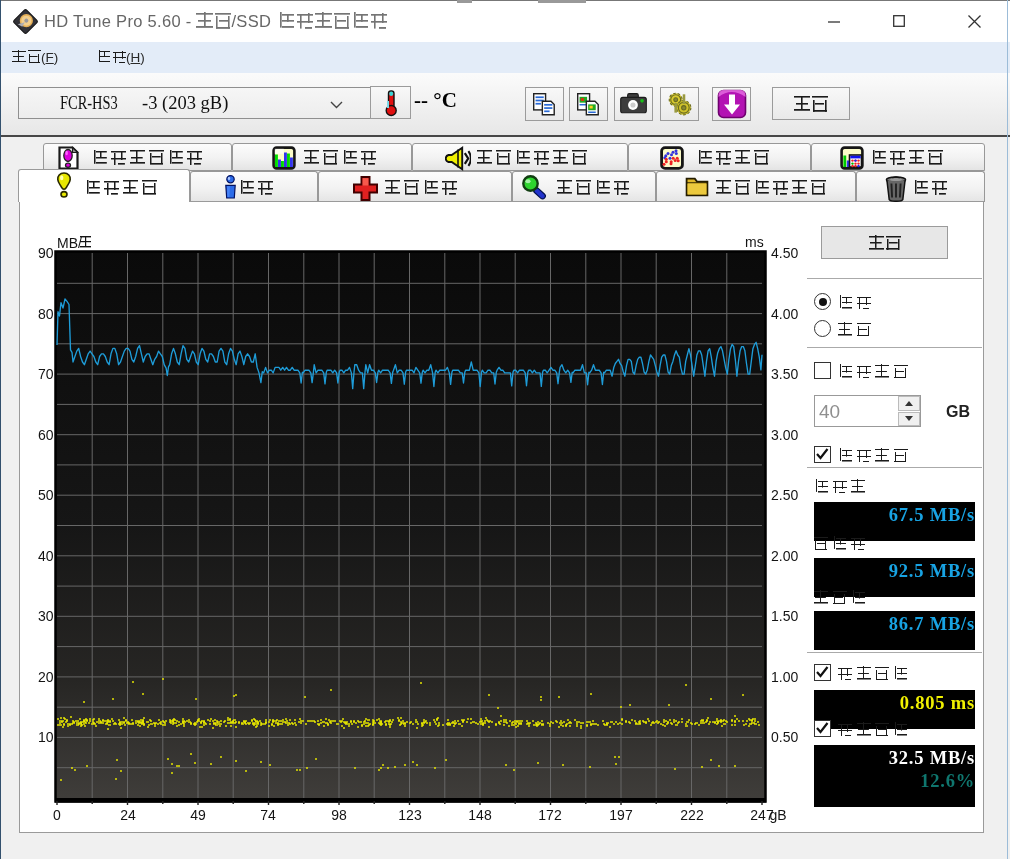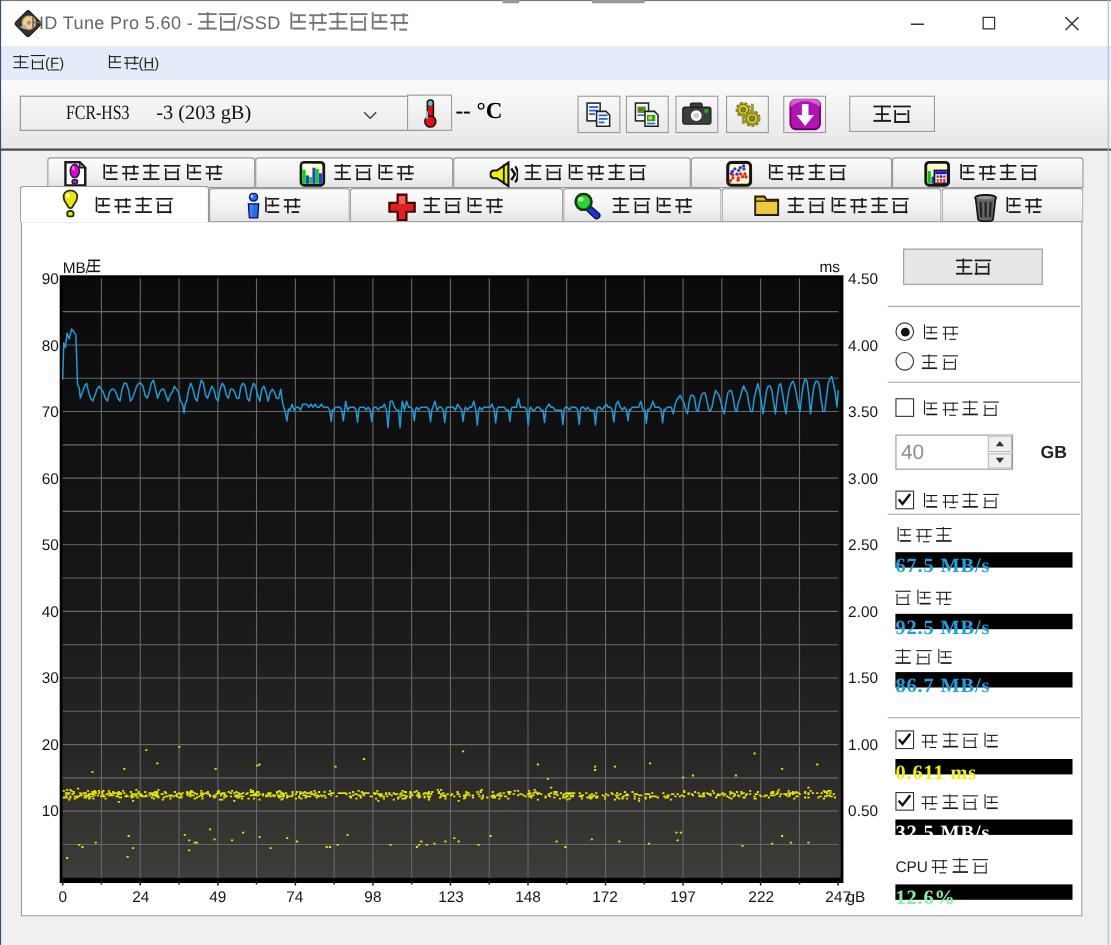--- a/index.html
+++ b/index.html
@@ -4,35 +4,35 @@
 html,body{width:1010px;height:859px;overflow:hidden}
 body{font-family:"Liberation Sans",sans-serif;background:#f0f0f0;position:relative}
 .ab{position:absolute}
 i.k{display:inline-block;width:1em;height:1em;vertical-align:-0.1em;background-repeat:no-repeat;--c:#1b1b1b}
 i.k+i.k{margin-left:var(--g,2px)}
 .k1{background-image:linear-gradient(var(--c),var(--c)),linear-gradient(var(--c),var(--c)),linear-gradient(var(--c),var(--c)),linear-gradient(var(--c),var(--c));background-size:100% 10%,78% 10%,100% 11%,10% 86%;background-position:0 6%,45% 52%,0 96%,48% 0}
 .k2{background-image:linear-gradient(var(--c),var(--c)),linear-gradient(var(--c),var(--c)),linear-gradient(var(--c),var(--c)),linear-gradient(var(--c),var(--c)),linear-gradient(var(--c),var(--c));background-size:100% 10%,10% 74%,10% 74%,58% 10%,88% 11%;background-position:0 4%,10% 100%,90% 100%,50% 50%,50% 100%}
 .k3{background-image:linear-gradient(var(--c),var(--c)),linear-gradient(var(--c),var(--c)),linear-gradient(var(--c),var(--c)),linear-gradient(var(--c),var(--c)),linear-gradient(var(--c),var(--c));background-size:10% 92%,72% 10%,72% 10%,72% 11%,10% 40%;background-position:14% 8%,100% 10%,100% 54%,100% 96%,60% 30%}
 .k4{background-image:linear-gradient(var(--c),var(--c)),linear-gradient(var(--c),var(--c)),linear-gradient(var(--c),var(--c)),linear-gradient(var(--c),var(--c)),linear-gradient(var(--c),var(--c));background-size:100% 10%,100% 10%,10% 80%,10% 60%,46% 11%;background-position:0 14%,0 62%,22% 100%,74% 20%,92% 100%}
 .titlebar{left:0;top:0;width:1010px;height:42px;background:#fff;border-top:1px solid #777}
-.title-txt{left:28px;top:0;height:54px;line-height:43px;font-size:16.5px;letter-spacing:0.3px;color:#666}
+.title-txt{left:44px;top:0;height:54px;line-height:43px;font-size:16.5px;letter-spacing:0.3px;color:#666}
 .title-txt .k{--c:#757575}
 .menubar{left:0;top:42px;width:1010px;height:31px;background:#e3ecf8;font-size:13.5px;color:#2a2a2a;line-height:31px}
 .toolbar{left:0;top:73px;width:1010px;height:62px;background:linear-gradient(#fbfbfb,#e7e7e7)}
 .tbline{left:0;top:135px;width:1010px;height:2px;background:#474747}
 .btn{position:absolute;background:linear-gradient(#f8f8f8,#e9e9e9);border:1px solid #9b9b9b}
 .combo{left:18px;top:87px;width:365px;height:32px;background:linear-gradient(#f6f6f6,#ededed);border:1px solid #8f8f8f;font-family:"Liberation Serif",serif;font-size:18.5px;color:#101010;line-height:30px}
 .tab{position:absolute;border:1px solid #989898;border-bottom:none;border-radius:3px 3px 0 0;background:linear-gradient(#fcfcfc 0%,#f2f2f2 55%,#e4e4e4 100%)}
 .tabtxt{position:absolute;font-size:15px;color:#000;white-space:nowrap}
 .tabtxt .k{--g:4px}
 .panel{left:19px;top:201px;width:965px;height:632px;background:#fff;border:1px solid #9a9a9a}
 .seltab{left:18px;top:169px;width:172px;height:33px;background:#fff;border:1px solid #9a9a9a;border-bottom:none;border-radius:3px 3px 0 0}
 .rlabel{position:absolute;font-size:14px;color:#1c1c1c;white-space:nowrap}
 .rlabel .k{--g:4.5px}
-.vbox{position:absolute;left:814px;width:161px;height:14px;background:#000;text-align:left;font-family:"Liberation Serif",serif;font-weight:bold;font-size:18.5px;line-height:26px;letter-spacing:0.8px}
+.vbox{position:absolute;left:814px;width:161px;height:39px;background:#000;text-align:right;font-family:"Liberation Serif",serif;font-weight:bold;font-size:18.5px;line-height:26px;letter-spacing:0.8px}
 .sep{position:absolute;left:807px;width:175px;height:1px;background:#aaa}
 .cb{position:absolute;left:814px;width:17px;height:17px;background:#fff;border:1.6px solid #333}
 .radio{position:absolute;left:814px;width:17px;height:17px;background:#fff;border:1.8px solid #333;border-radius:50%}
 .btn{display:flex;align-items:center;justify-content:center}
 </style></head><body>
 <div class="ab titlebar"></div>
 <div class="ab" style="left:457px;top:0;width:15px;height:3px;background:#999"></div>
 <div class="ab" style="left:538px;top:0;width:48px;height:3px;background:#999"></div>
 <svg class="ab" style="left:13px;top:9px" width="25" height="25" viewBox="0 0 25 25">
     <g transform="rotate(45 12.5 12.5)">
@@ -343,21 +343,21 @@
 <div class="vbox" style="top:502px;color:#18a3e3">67.5 MB/s</div>
 <span class="rlabel" style="left:814px;top:536px"><i class="k k2"></i><i class="k k3"></i><i class="k k4"></i></span>
 <div class="vbox" style="top:558px;color:#18a3e3">92.5 MB/s</div>
 <span class="rlabel" style="left:814px;top:590px"><i class="k k1"></i><i class="k k2"></i><i class="k k3"></i></span>
 <div class="vbox" style="top:611px;color:#18a3e3">86.7 MB/s</div>
 <div class="sep" style="top:652px"></div>
 <div class="cb" style="top:664px"><svg width="14" height="14" viewBox="0 0 14 14">
       <path d="M2 7 L5.5 11 L12.5 2" fill="none" stroke="#111" stroke-width="2.2"></path>
     </svg></div>
 <span class="rlabel" style="left:838px;top:666px"><i class="k k4"></i><i class="k k1"></i><i class="k k2"></i><i class="k k3"></i></span>
-<div class="vbox" style="top:690px;color:#f0f000">0.611 ms</div>
+<div class="vbox" style="top:690px;color:#f0f000">0.805 ms</div>
 <div class="cb" style="top:720px"><svg width="14" height="14" viewBox="0 0 14 14">
       <path d="M2 7 L5.5 11 L12.5 2" fill="none" stroke="#111" stroke-width="2.2"></path>
     </svg></div>
 <span class="rlabel" style="left:838px;top:722px"><i class="k k4"></i><i class="k k1"></i><i class="k k2"></i><i class="k k3"></i></span>
 <div class="vbox" style="top:745px;color:#fff">32.5 MB/s</div>
 <span class="rlabel" style="left:814px;top:780px">CPU <i class="k k4"></i><i class="k k1"></i><i class="k k2"></i></span>
-<div class="vbox" style="top:804px;color:#86efac">12.6%</div>
+<div class="vbox" style="top:768px;color:#0f766e">12.6%</div>
 <div class="ab" style="left:0;top:0;width:1px;height:859px;background:#33516e"></div>
 <div class="ab" style="left:1007px;top:0;width:1px;height:859px;background:#9cbcd8"></div>
 </body></html>

